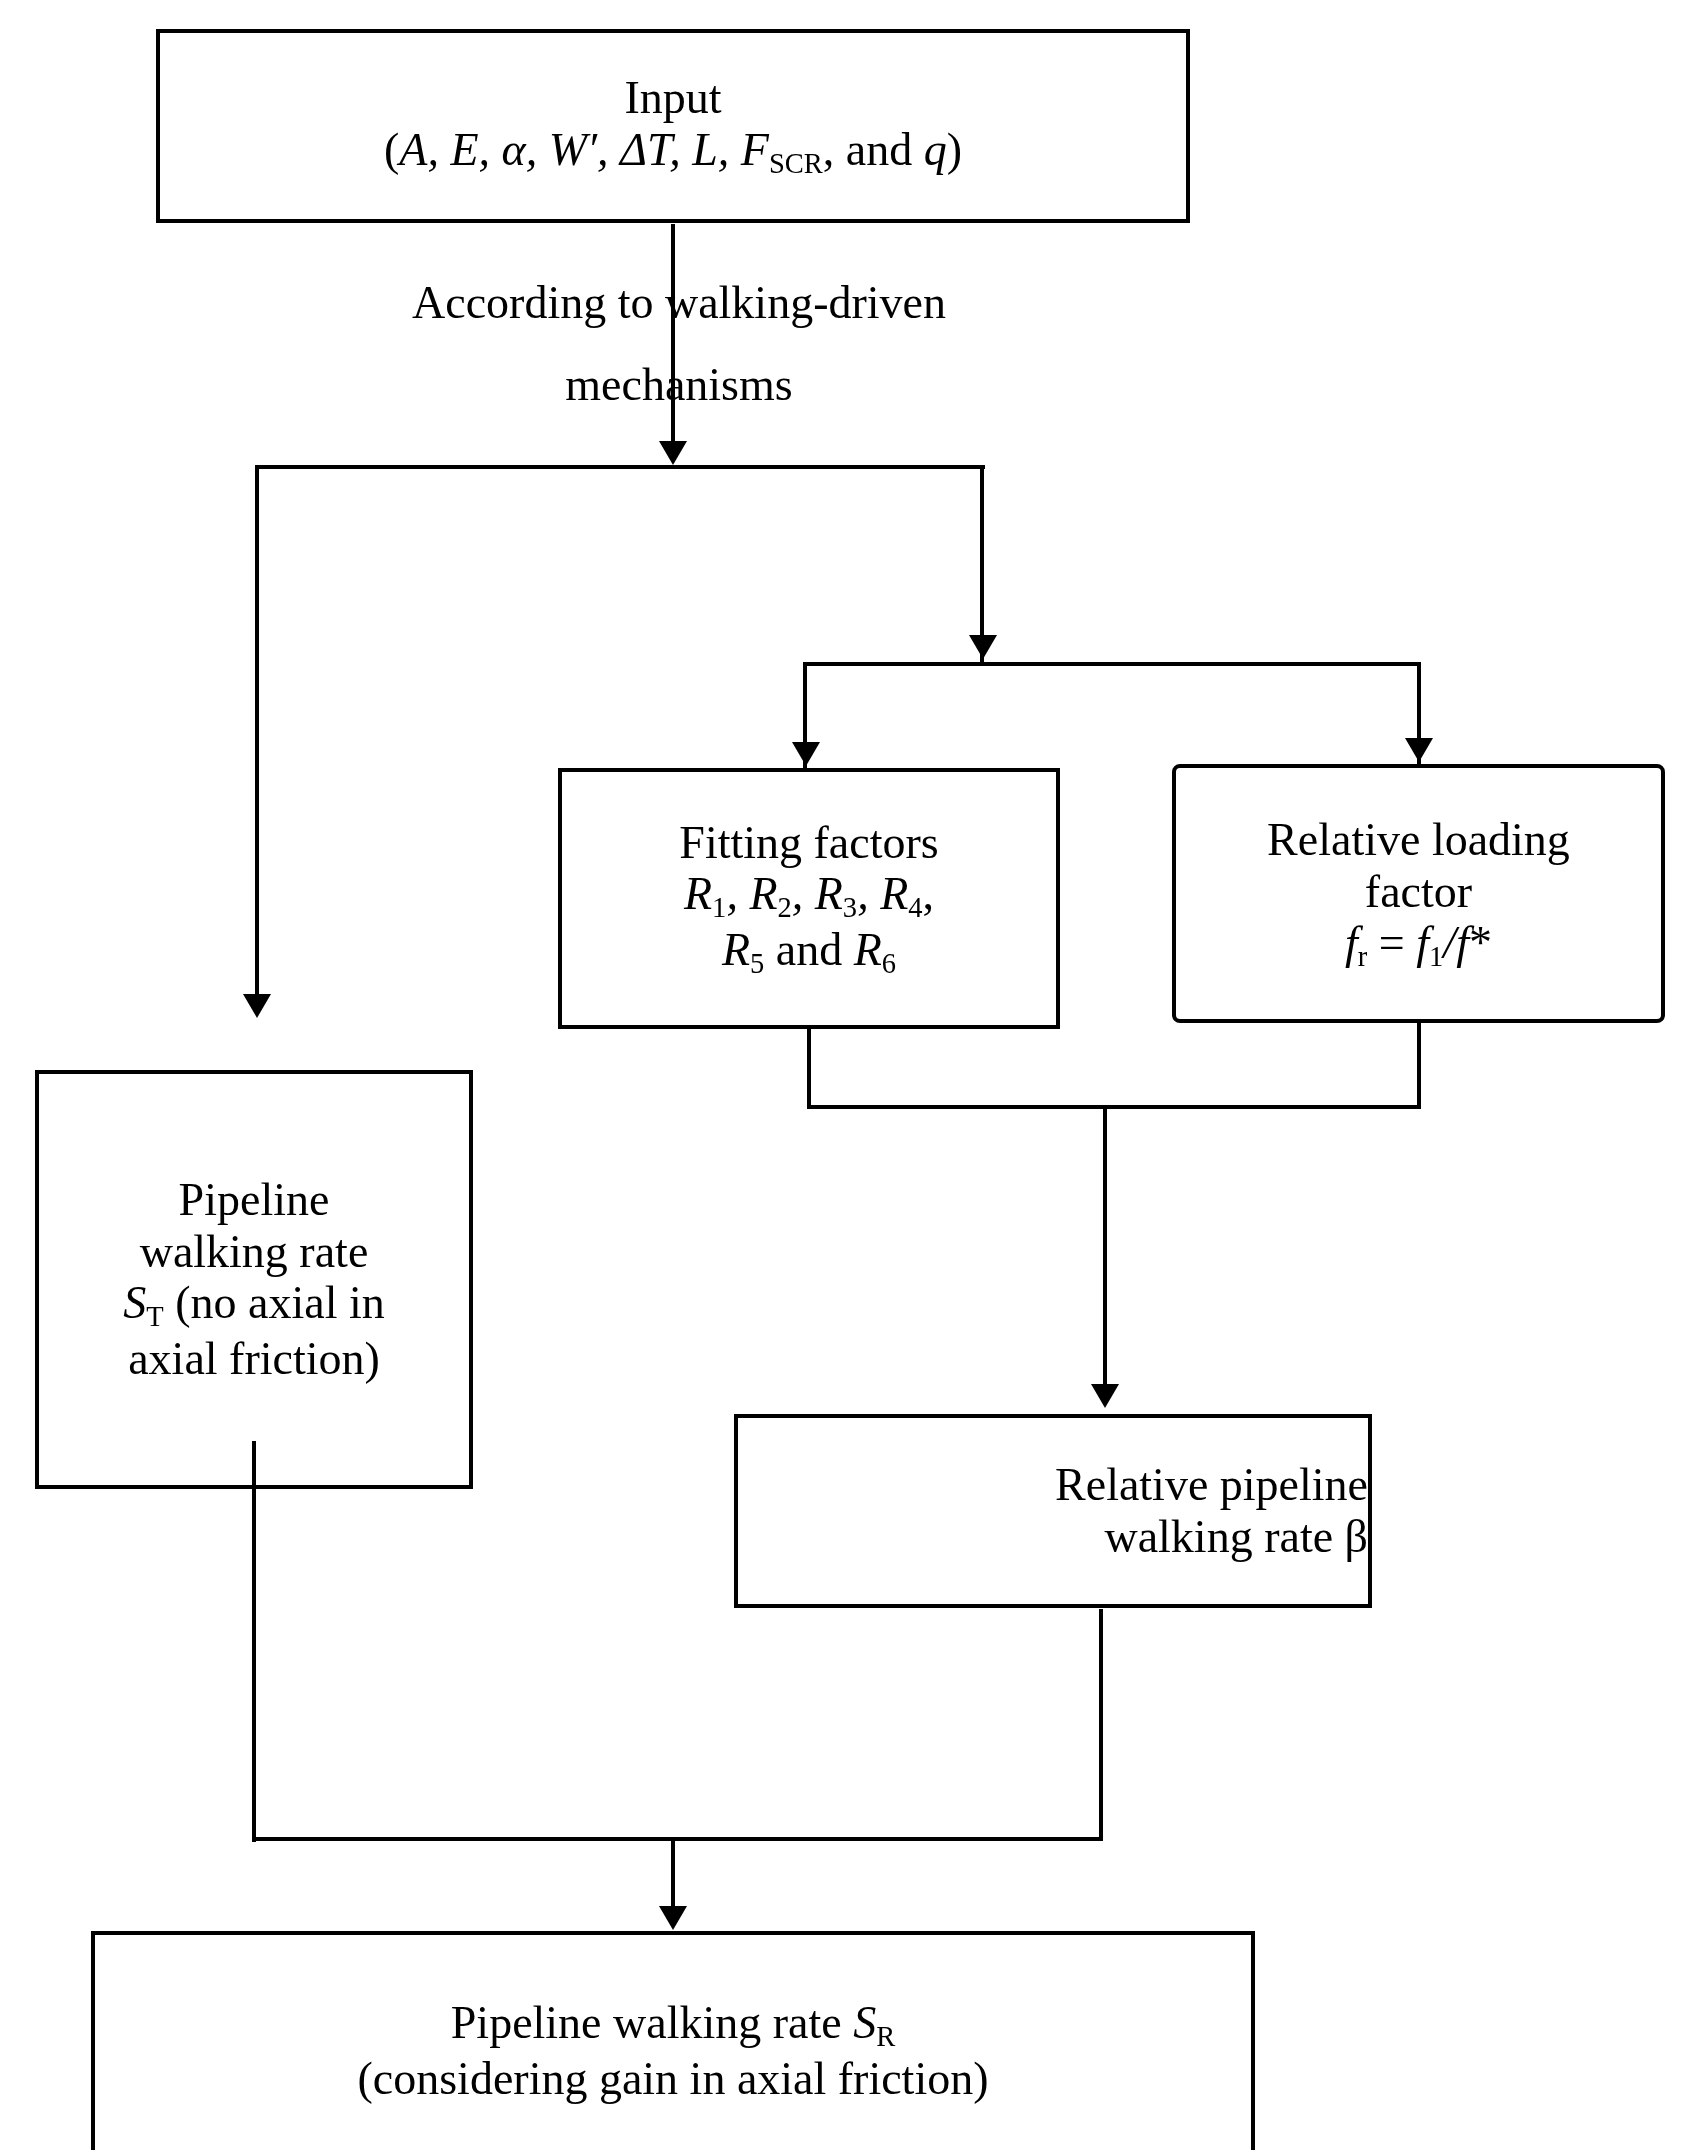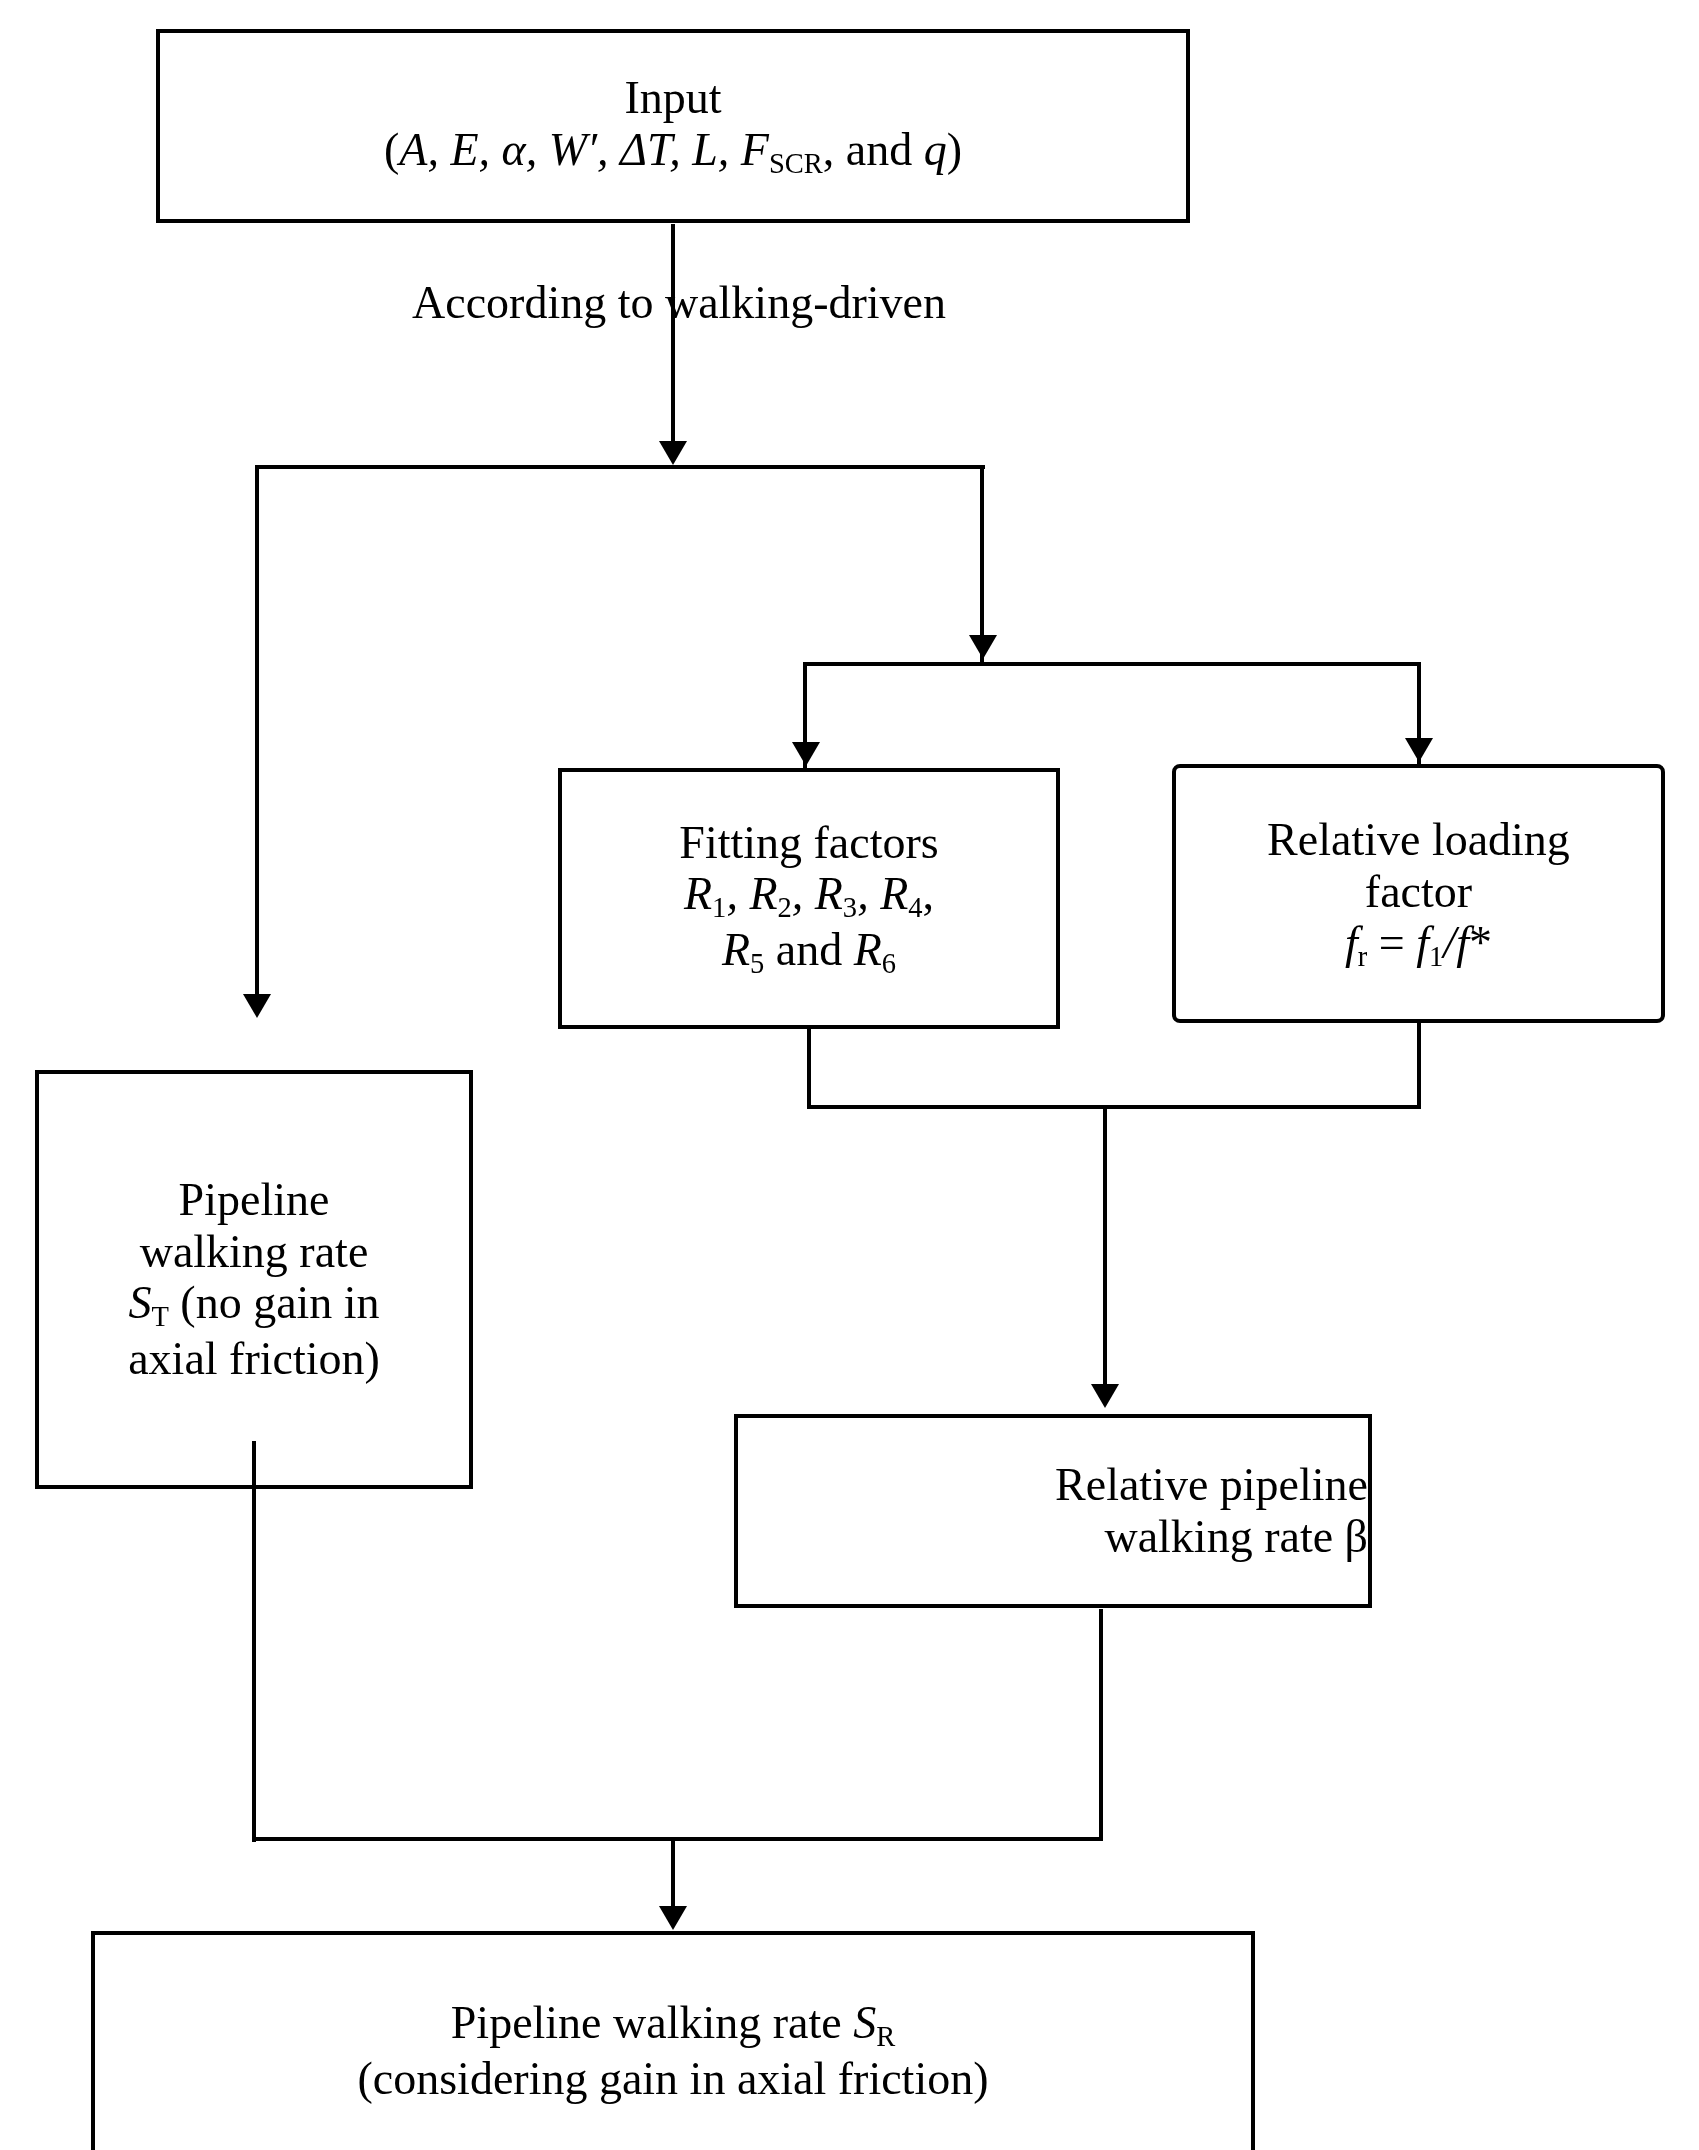--- a/index.html
+++ b/index.html
@@ -57,20 +57,21 @@
   <div class="node" style="left:156px;top:29px;width:1034px;height:194px;">
     <span class="ln">Input</span>
     <span class="ln"><span>(</span><span class="it">A, E, α, W′, ΔT, L, F</span><span class="sub">SCR</span><span>,  and </span><span class="it">q</span><span>)</span></span>
   </div>
 
   <div class="vline" style="left:671px;top:224px;height:221px;"></div>
   <div class="arrowhead" style="left:659px;top:441px;"></div>
 
   <div class="edgelabel" style="left:242px;top:248px;width:874px;">
     <span class="ln">According to walking-driven</span>
+    <span class="ln">mechanisms</span>
   </div>
 
   <div class="hline" style="left:255px;top:465px;width:730px;"></div>
 
   <div class="vline" style="left:255px;top:465px;height:533px;"></div>
   <div class="arrowhead" style="left:243px;top:994px;"></div>
 
   <div class="vline" style="left:980px;top:465px;height:200px;"></div>
   <div class="arrowhead" style="left:969px;top:635px;"></div>
 
@@ -88,21 +89,21 @@
 
   <div class="node" style="left:1172px;top:764px;width:493px;height:259px;border-radius:8px;">
     <span class="ln">Relative loading</span>
     <span class="ln">factor</span>
     <span class="ln"><span class="it">f</span><span class="sub">r</span><span> = </span><span class="it">f</span><span class="sub">1</span><span class="it">/</span><span class="it">f</span><span>*</span></span>
   </div>
 
   <div class="node" style="left:35px;top:1026px;width:438px;height:419px;margin-top:44px;">
     <span class="ln">Pipeline</span>
     <span class="ln">walking rate</span>
-    <span class="ln"><span class="it">S</span><span class="sub">T</span><span> (no gain in</span></span>
+    <span class="ln"><span class="it">S</span><span class="sub">T</span><span> (no axial in</span></span>
     <span class="ln">axial friction)</span>
   </div>
 
   <div class="vline" style="left:807px;top:1028px;height:81px;"></div>
   <div class="vline" style="left:1417px;top:1023px;height:86px;"></div>
   <div class="hline" style="left:807px;top:1105px;width:614px;"></div>
   <div class="vline" style="left:1103px;top:1105px;height:282px;"></div>
   <div class="arrowhead" style="left:1091px;top:1384px;"></div>
 
   <div class="node" style="left:734px;top:1414px;width:638px;height:194px;align-items:flex-end;">

